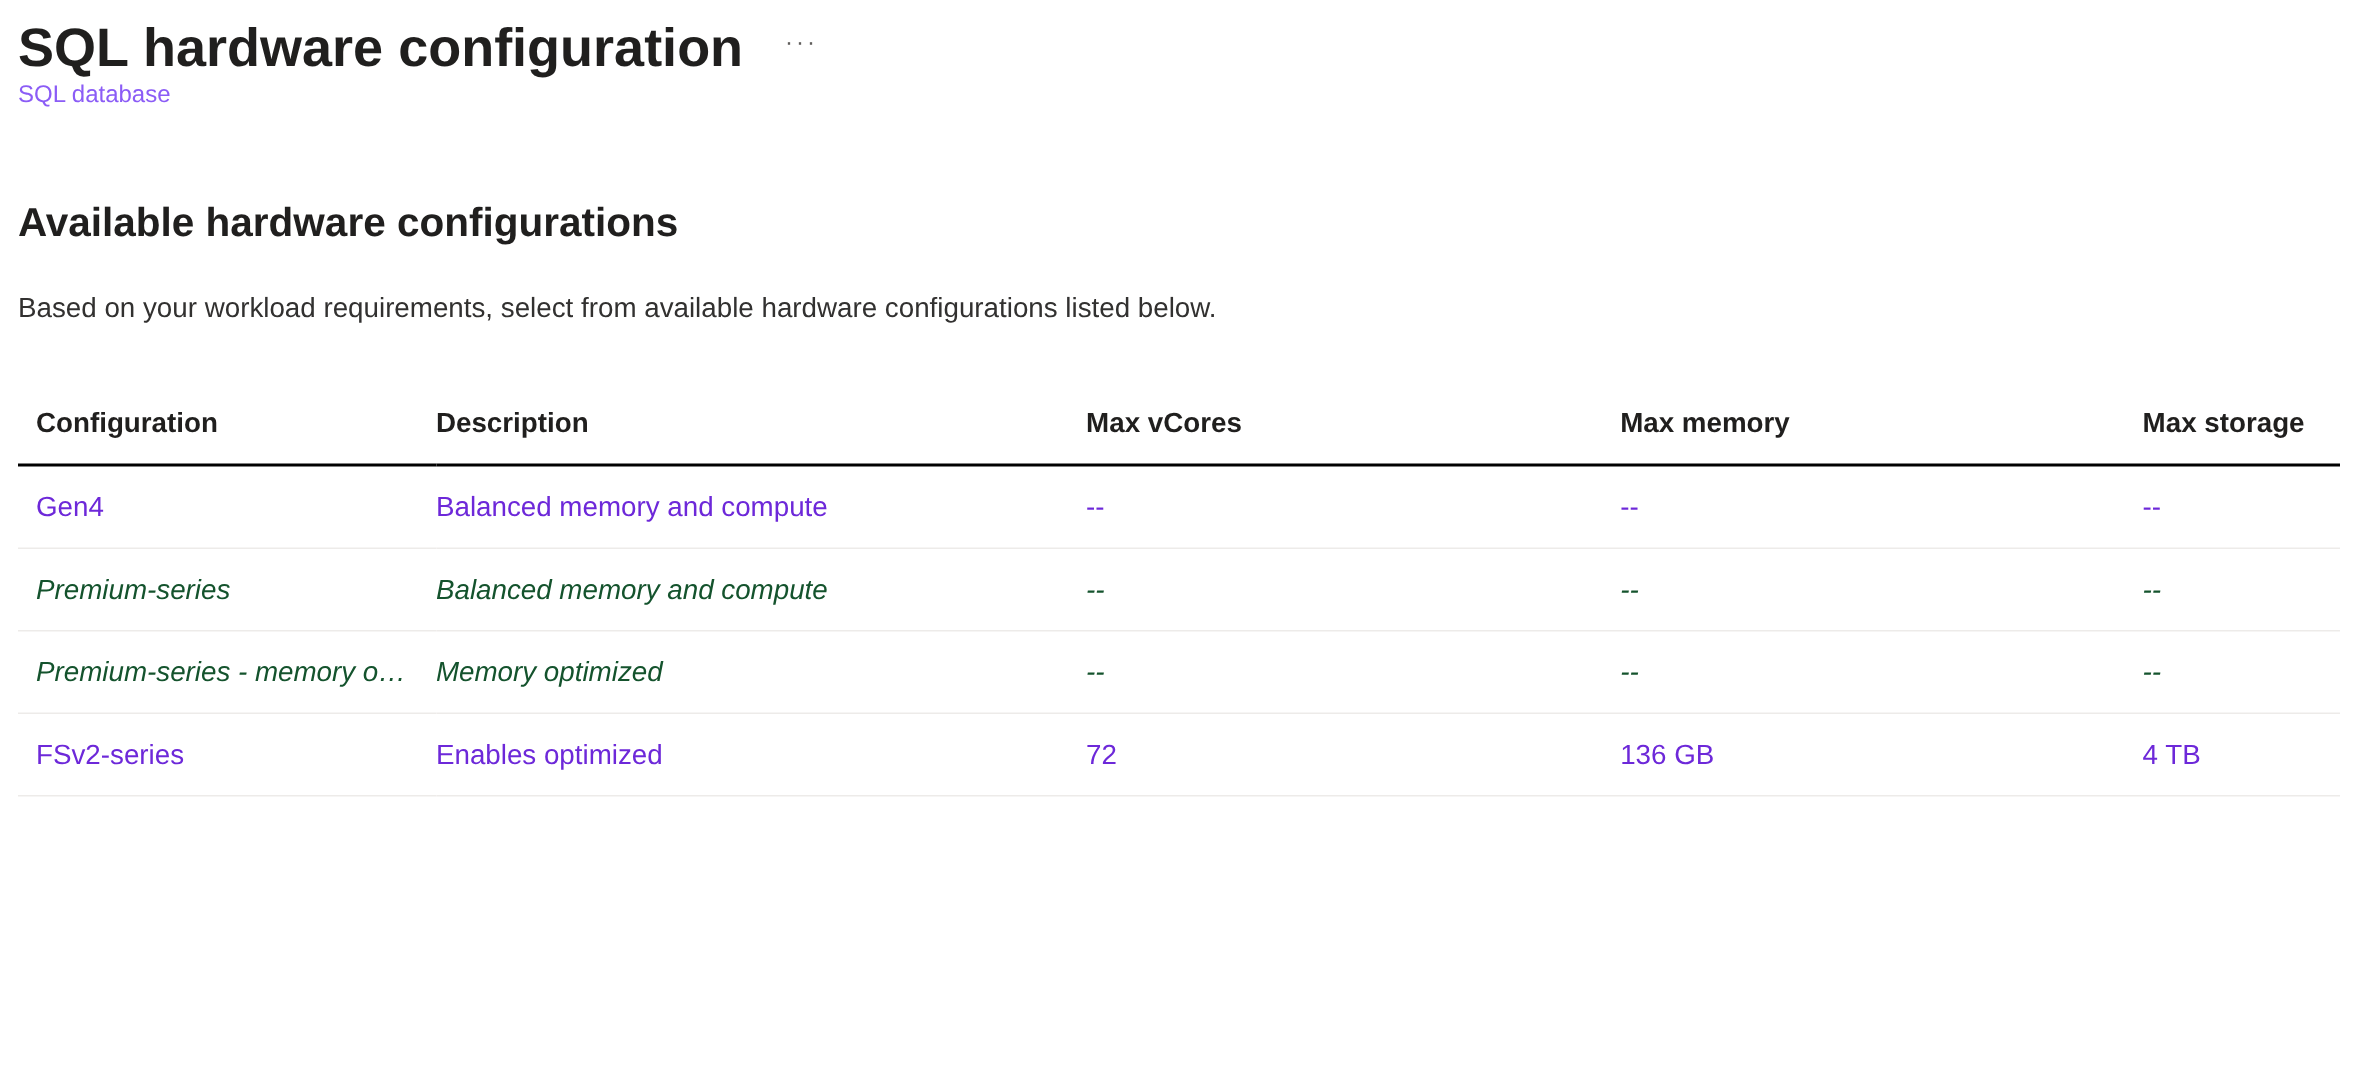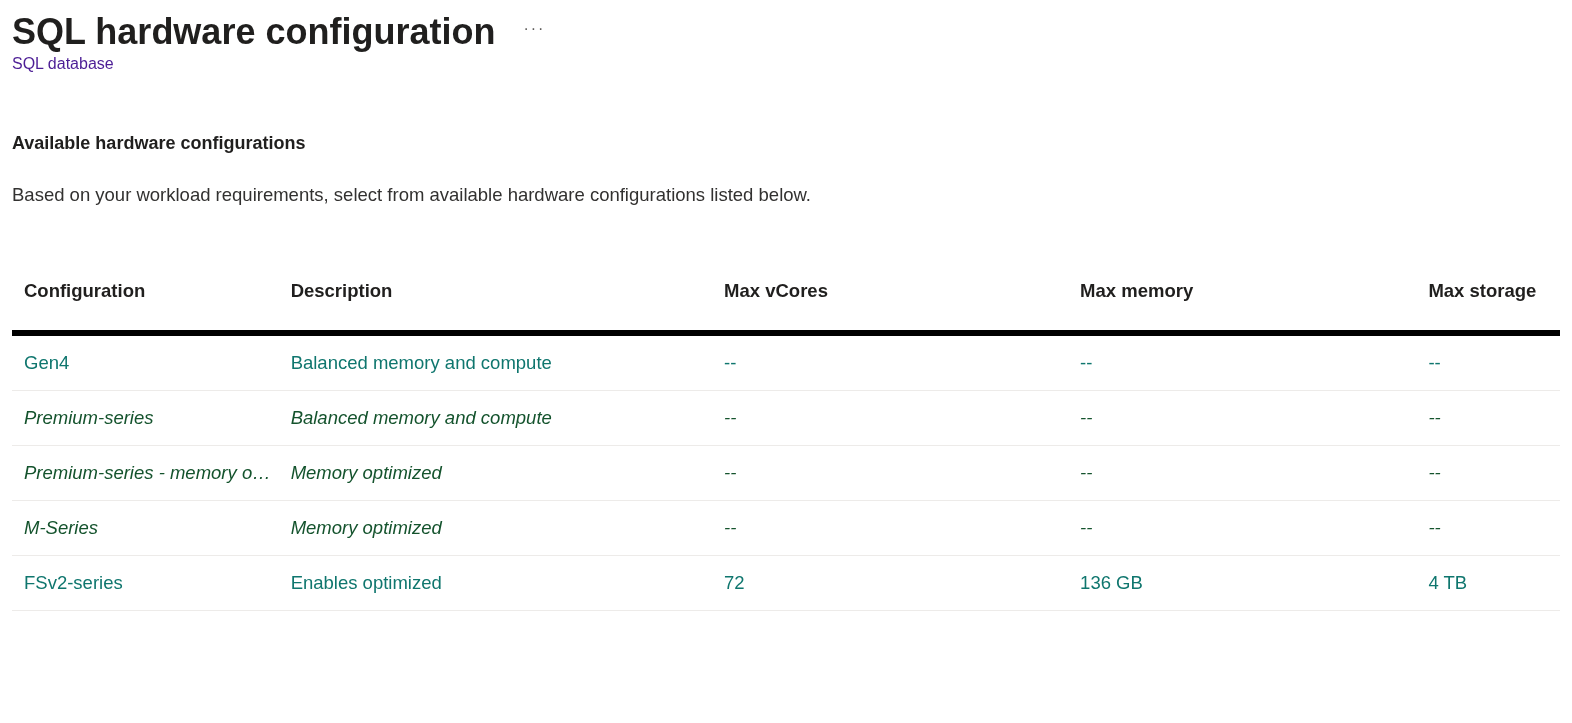--- a/index.html
+++ b/index.html
@@ -29,51 +29,51 @@
       font-size: 16px;
       color: #605e5c;
       letter-spacing: 2px;
       cursor: pointer;
       padding: 4px 8px;
       position: relative;
       top: 6px;
     }
     .subtitle {
       font-size: 16px;
-      color: #4c1d95;
+      color: #8b5cf6;
       margin-top: 2px;
     }
     .section-heading {
-      font-size: 18px;
+      font-size: 27px;
       font-weight: 600;
       color: #201f1e;
       margin-top: 60px;
     }
     .section-description {
       font-size: 18.5px;
       color: #323130;
       margin-top: 30px;
-      margin-bottom: 64px;
+      margin-bottom: 45px;
     }
     table {
       width: 100%;
       border-collapse: collapse;
       table-layout: fixed;
     }
     thead th {
       text-align: left;
       font-size: 18.5px;
       font-weight: 600;
       color: #201f1e;
-      padding: 10px 12px 28px 0;
-      border-bottom: 6px solid #000000;
+      padding: 10px 12px 16px 0;
+      border-bottom: 2px solid #000000;
     }
     tbody td {
       font-size: 18.5px;
-      color: #0f766e;
+      color: #6d28d9;
       padding: 16px 12px 16px 0;
       border-bottom: 1px solid #edebe9;
       white-space: nowrap;
       overflow: hidden;
       text-overflow: ellipsis;
     }
     .col-config { width: 18%; }
     .col-desc   { width: 28%; }
     .col-vcores { width: 23%; }
     .col-mem    { width: 22.5%; }
@@ -137,27 +137,20 @@
         <td>--</td>
         <td>--</td>
       </tr>
       <tr class="disabled">
         <td>Premium-series - memory optimized</td>
         <td>Memory optimized</td>
         <td>--</td>
         <td>--</td>
         <td>--</td>
       </tr>
-      <tr class="disabled">
-        <td>M-Series</td>
-        <td>Memory optimized</td>
-        <td>--</td>
-        <td>--</td>
-        <td>--</td>
-      </tr>
       <tr>
         <td>FSv2-series</td>
         <td>Enables optimized</td>
         <td>72</td>
         <td>136 GB</td>
         <td>4 TB</td>
       </tr>
     </tbody>
 </table>
 

